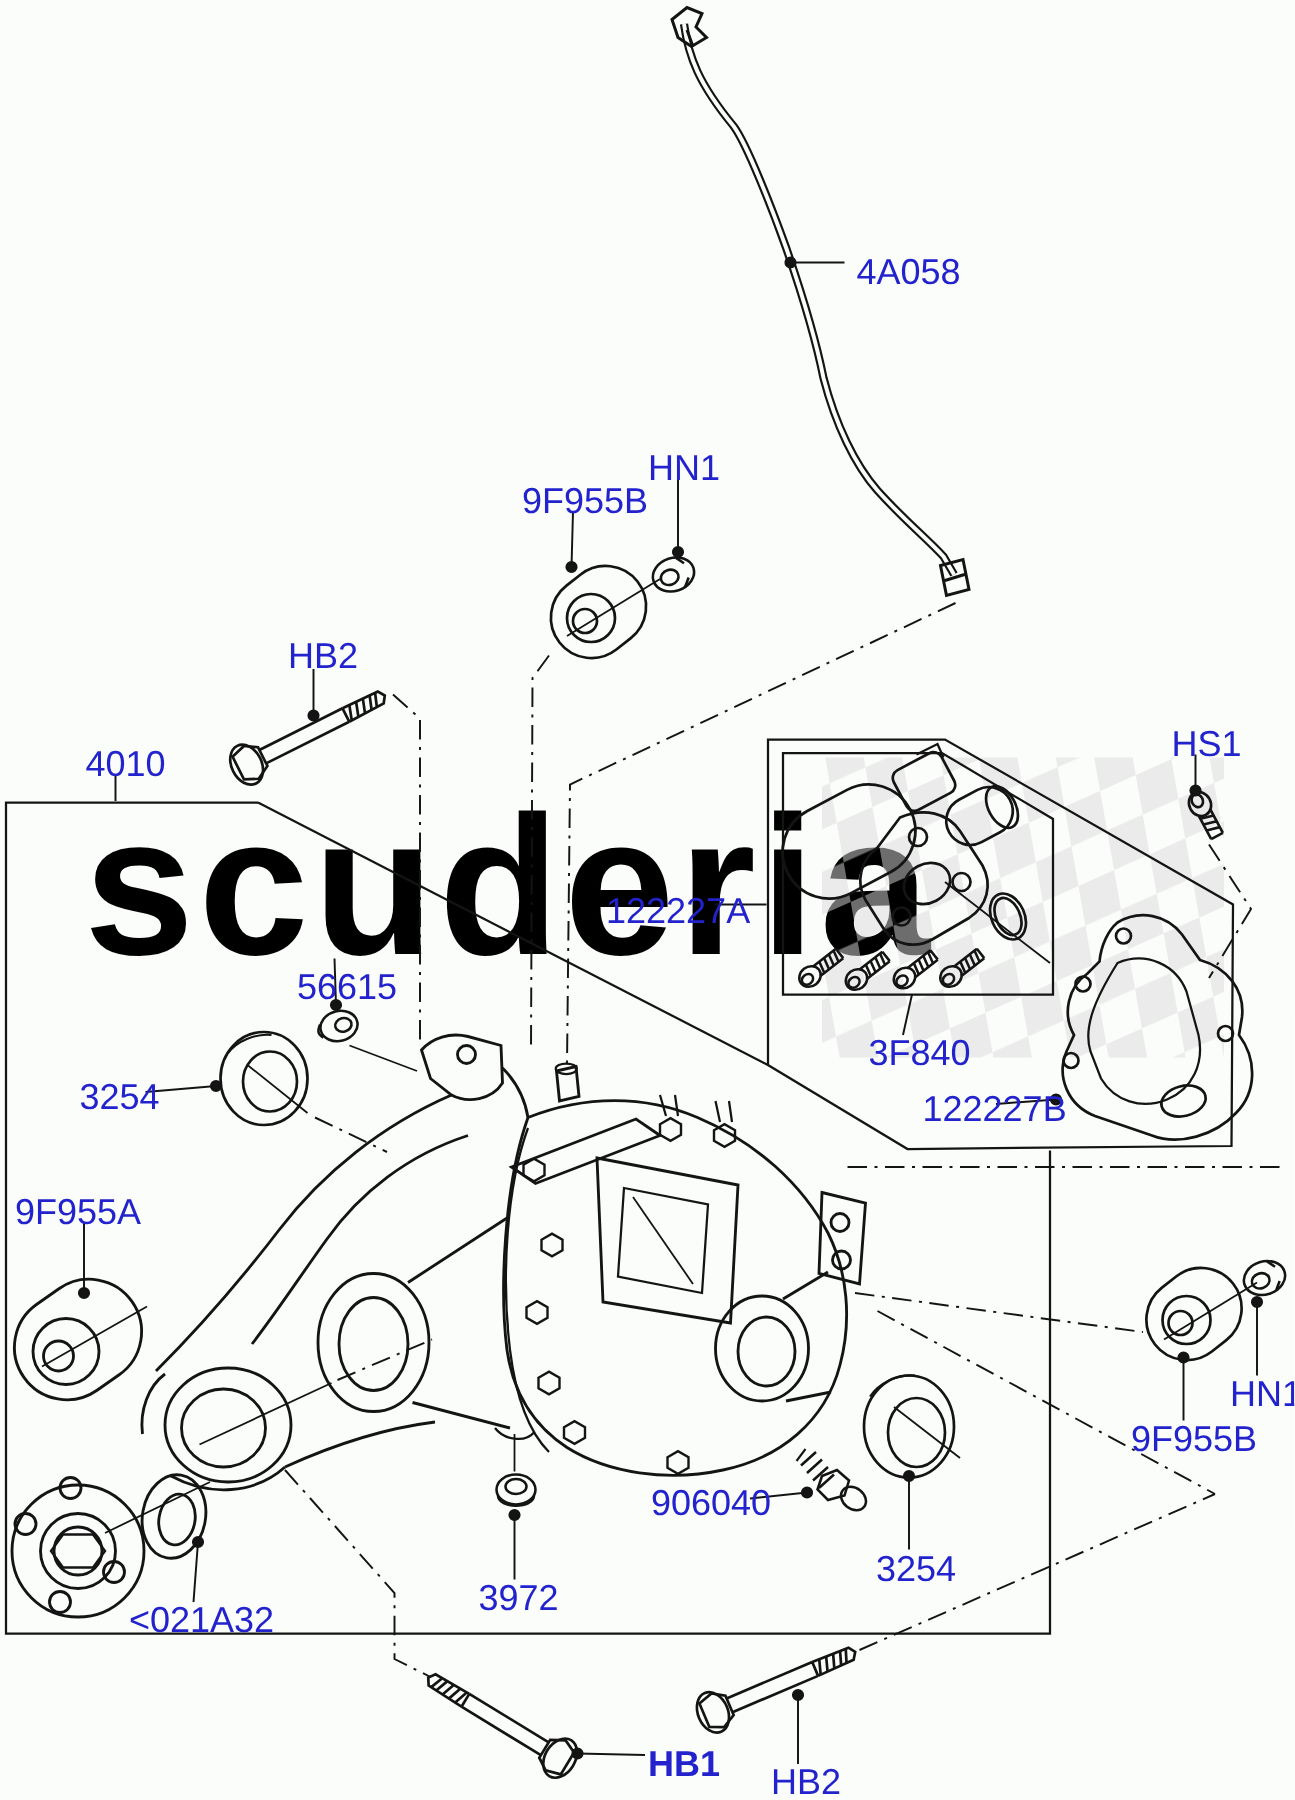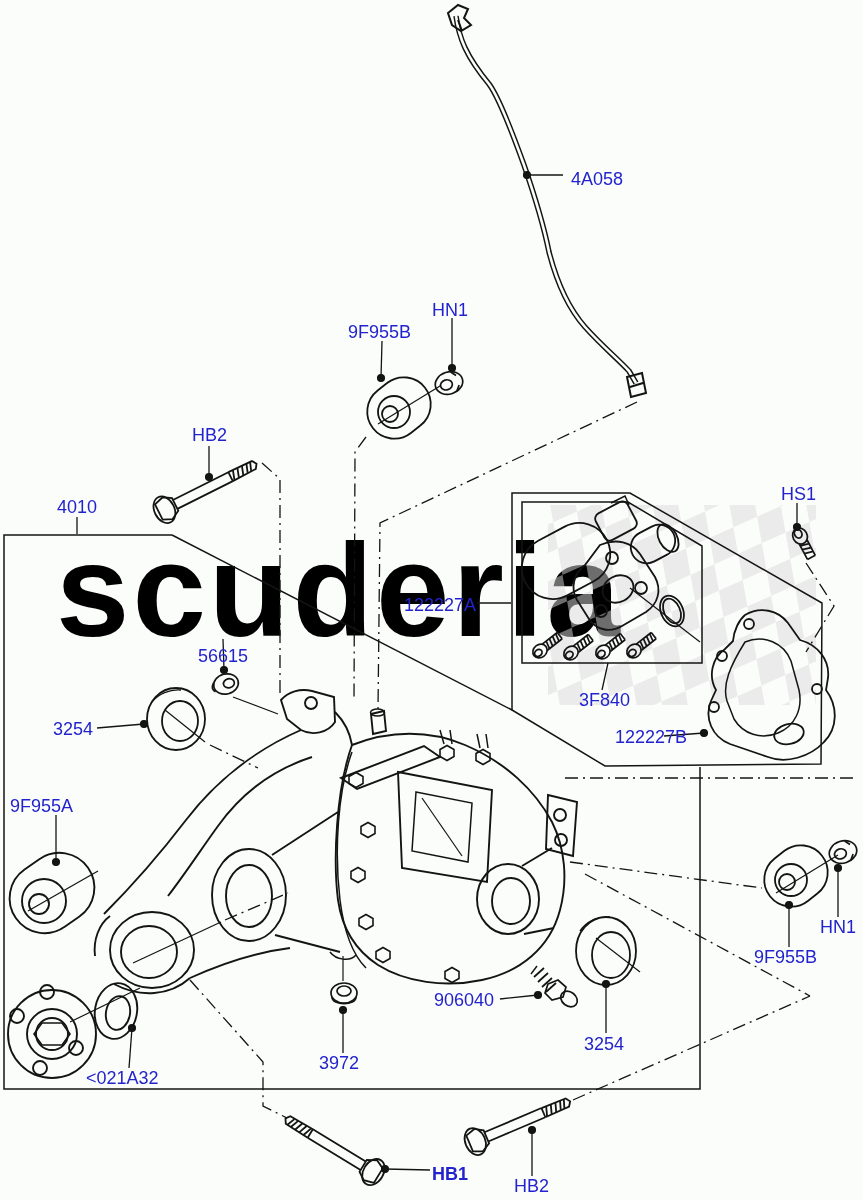--- a/index.html
+++ b/index.html
@@ -3,21 +3,21 @@
 <meta charset="utf-8">
 <style>
   html,body{margin:0;padding:0;background:#fff;}
   .canvas{position:relative;width:863px;height:1200px;background:#fbfdfa;overflow:hidden;
           font-family:"Liberation Sans",sans-serif;}
   .wm-brand{position:absolute;left:56px;top:525px;z-index:0;font-size:132px;font-weight:bold;
             letter-spacing:3px;color:#000000;line-height:1;user-select:none;}
   .wm-sub{position:absolute;left:64px;top:627px;z-index:0;font-size:64px;font-weight:bold;
           letter-spacing:33px;word-spacing:22px;color:#dcdcdc;line-height:1;user-select:none;}
   svg.art{position:absolute;left:0;top:0;z-index:1;}
-  .lbl{position:absolute;z-index:2;font-size:18px;line-height:1;color:#2323cd;
+  .lbl{position:absolute;z-index:2;font-size:24px;line-height:1;color:#2323cd;
        white-space:nowrap;cursor:pointer;}
 </style>
 </head>
 <body>
 
 <div class="canvas">
 
   <div class="wm-brand">scuderia</div>
 
   <svg class="art" width="863" height="1200" viewBox="0 0 863 1200">

